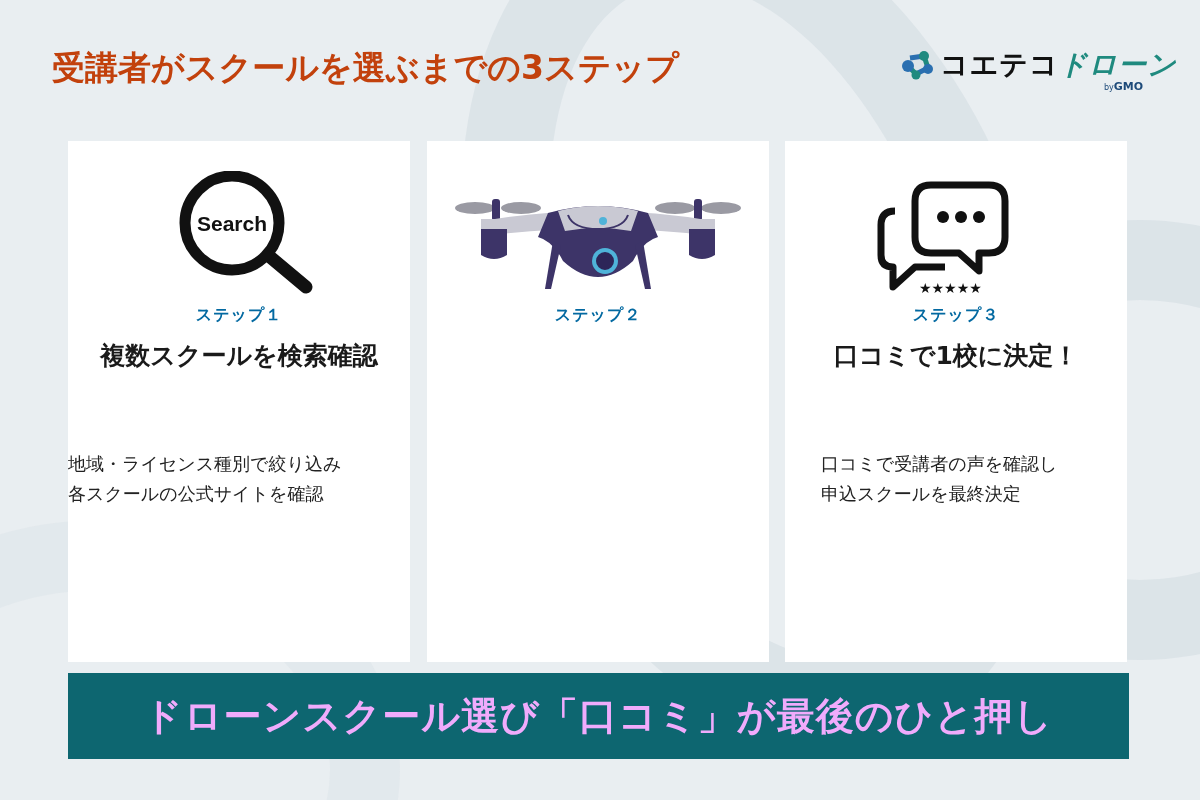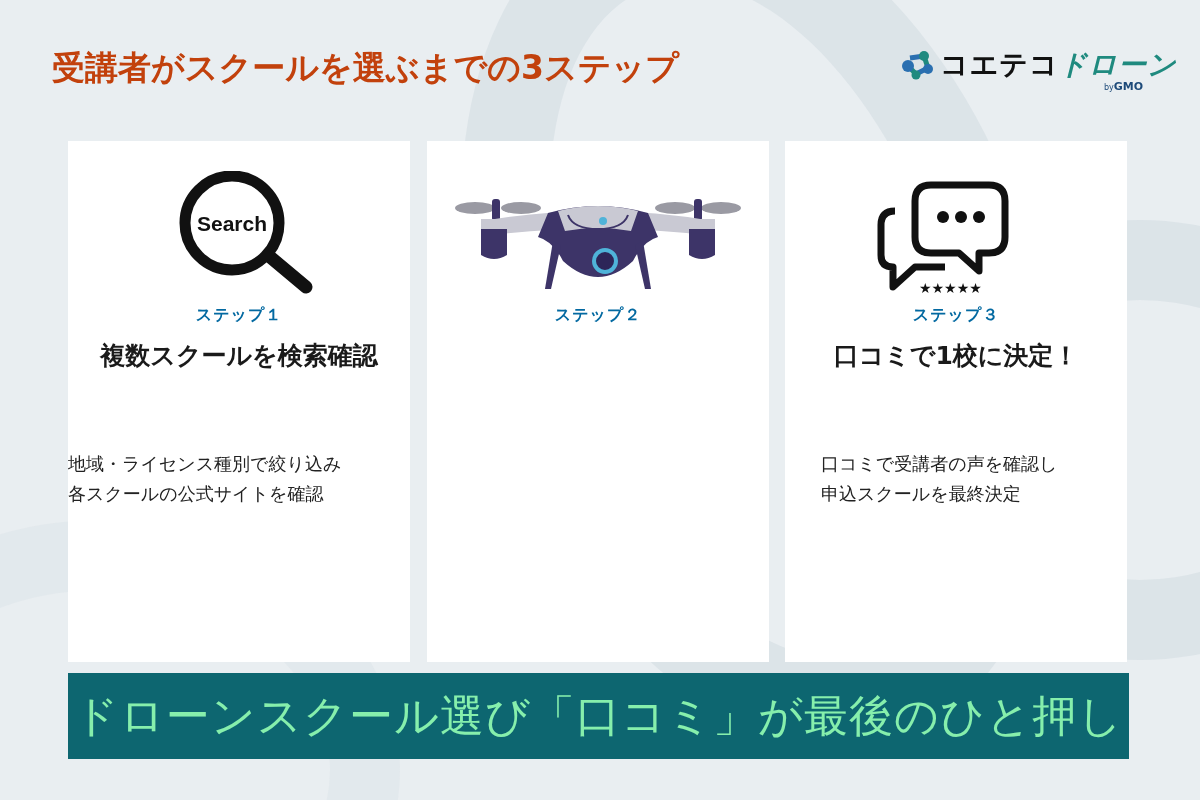--- a/index.html
+++ b/index.html
@@ -76,21 +76,21 @@
   }
   .card-3 .card-desc { left: 36px; }
   .card-2 .card-desc { left: 20px; }
 
   .banner {
     position: absolute; left: 68px; top: 673px; width: 1061px; height: 86px;
     background: #0d6670;
     display: flex; align-items: center; justify-content: center;
   }
   .banner-text {
-    color: #86efac; font-size: 44px; font-weight: normal; letter-spacing: 1px;
+    color: #f0abfc; font-size: 38px; font-weight: bold; letter-spacing: 1px;
     white-space: nowrap;
   }
 </style>
 </head>
 <body>
 
 <div class="bg-shape bg-ring1"></div>
 <div class="bg-shape bg-ring2"></div>
 <div class="bg-shape bg-ring3"></div>
 

